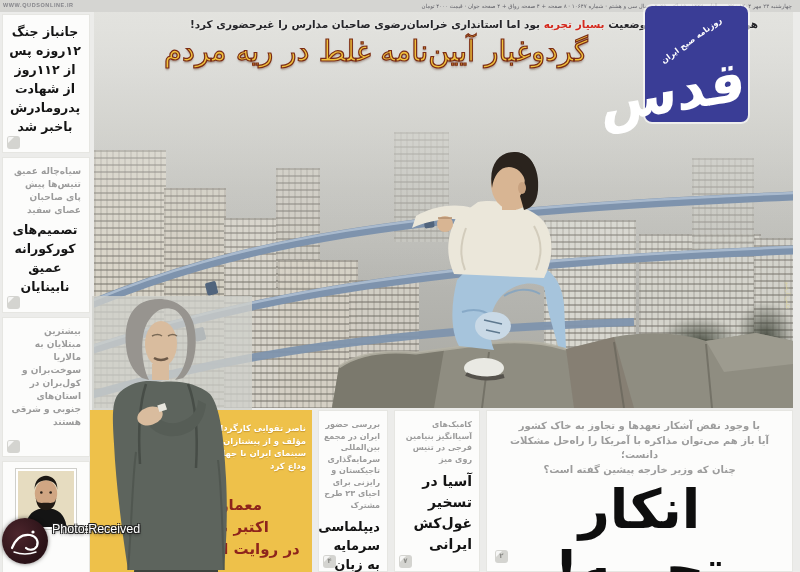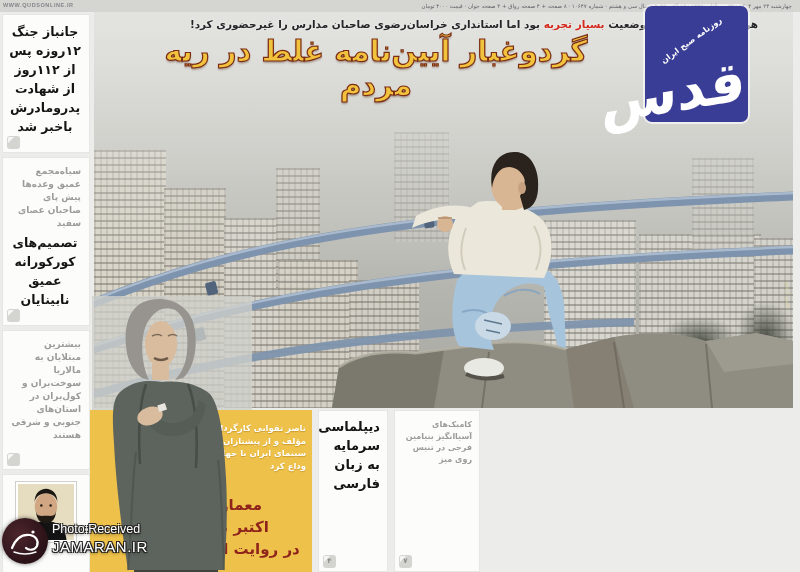--- a/index.html
+++ b/index.html
@@ -23,21 +23,21 @@
   .photo{position:absolute;left:94px;top:12px;width:699px;height:396px;overflow:hidden;z-index:1;
     background:linear-gradient(180deg,#dcdcd8 0%,#cbcbc6 30%,#b5b5b0 70%,#a8a8a2 100%)}
   .bld{position:absolute;opacity:.9;filter:blur(.4px)}
   .win-rows{background-image:repeating-linear-gradient(180deg,rgba(108,104,96,.5) 0 2px,transparent 2px 7px),repeating-linear-gradient(90deg,rgba(120,116,108,.25) 0 2px,transparent 2px 6px)}
   .haze{position:absolute;left:0;top:0;width:100%;height:100%;background:linear-gradient(180deg,rgba(228,228,224,.85) 0%,rgba(222,222,218,.55) 22%,rgba(214,214,210,.25) 45%,rgba(200,200,196,0) 70%)}
   .scene{position:absolute;left:0;top:0;width:699px;height:396px}
 
   .lead-kicker{position:absolute;top:6px;right:35px;font-size:10.5px;font-weight:bold;color:#26262a;direction:rtl;white-space:nowrap;z-index:4;text-shadow:0 0 3px rgba(255,255,255,.8)}
   .lead-kicker .hot{color:var(--alert_red)}
   .lead-headline{position:absolute;top:22px;left:56px;width:452px;text-align:center;direction:rtl;z-index:4;
-    font-size:29px;font-weight:bold;color:var(--headline_fill);
+    font-size:29px;font-weight:normal;color:var(--headline_fill);
     -webkit-text-stroke:1.2px var(--headline_outline);
     text-shadow:0 2px 2px rgba(70,25,5,.35)}
   .vcredit{position:absolute;right:2px;top:270px;writing-mode:vertical-rl;font-size:5px;color:#d9d09c;z-index:4;letter-spacing:1px}
 
   
   .logo{position:absolute;left:645px;top:6px;width:103px;height:116px;background:var(--logo_blue);border-radius:7px;z-index:9;box-shadow:0 0 0 2px rgba(255,255,255,.6)}
   .logo-callig{position:absolute;right:2px;bottom:2px;font-size:56px;font-weight:bold;color:#fff;transform:rotate(-9deg) skewX(-8deg);line-height:1;direction:rtl}
   .logo-tag{position:absolute;left:10px;top:30px;font-size:8px;font-weight:bold;color:#fff;transform:rotate(-36deg);direction:rtl;white-space:nowrap;letter-spacing:.5px}
 
   
@@ -150,21 +150,21 @@
     <div class="logo-tag">روزنامه صبح ایران</div>
     <div class="logo-callig">قدس</div>
   </div>
 
   <div class="sidebar">
     <div class="sblock" style="min-height:118px">
       <div class="stitle">جانباز جنگ ۱۲روزه پس از ۱۱۲روز از شهادت پدرومادرش باخبر شد</div>
       <div class="pagemark pm-br"></div>
     </div>
     <div class="sblock" style="min-height:122px">
-      <div class="skicker">سیاه‌مجمع عمیق وعده‌ها پیش پای صاحبان عصای سفید</div>
+      <div class="skicker">سیاه‌چاله عمیق تنیس‌ها پیش پای صاحبان عصای سفید</div>
       <div class="stitle">تصمیم‌های کورکورانه عمیق نابینایان</div>
       <div class="pagemark pm-bl"></div>
     </div>
     <div class="sblock" style="min-height:140px">
       <div class="skicker">بیشترین مبتلایان به مالاریا سوخت‌بران و کول‌بران در استان‌های جنوبی و شرقی هستند</div>
       <div class="pagemark pm-br"></div>
     </div>
     <div class="notecard">
       <svg class="portrait" viewBox="0 0 60 60" xmlns="http://www.w3.org/2000/svg">
         <rect width="60" height="60" fill="#e6dcc0"></rect>
@@ -198,36 +198,46 @@
     <path d="M44,256 L126,256 L126,280 L42,280 Z" fill="#3e433e"></path>
     <path d="M28,100 C42,88 56,88 70,90 C88,88 106,92 118,102 C128,114 132,146 134,186 C136,224 134,254 132,278 L36,278 C30,240 24,192 22,152 C20,122 20,108 28,100 Z" fill="#5d645d"></path>
     <path d="M54,92 C48,110 46,140 48,172 M96,92 C104,112 106,142 104,176" stroke="#474d47" stroke-width="2.5" fill="none"></path>
     <path d="M114,112 C112,134 96,146 76,144 C64,142 54,134 52,124 L60,116 C64,128 76,134 88,130 C100,126 106,118 106,108 Z" fill="#565d56"></path>
     <ellipse cx="58" cy="124" rx="13" ry="9" fill="#d9bc9e" transform="rotate(-18 58 124)"></ellipse>
     <rect x="66" y="112" width="8" height="7" fill="#e8e6de" transform="rotate(-18 70 115)"></rect>
     <path d="M36,278 C40,230 40,190 44,160 M132,278 C130,236 130,200 126,168" stroke="#4b514b" stroke-width="2" fill="none" opacity=".7"></path>
   </svg>
 
   <div class="card" style="left:318px;width:70px">
+    <div class="ckicker">بررسی حضور ایران در مجمع بین‌المللی سرمایه‌گذاری تاجیکستان و رایزنی برای احیای ۲۳ طرح مشترک</div>
     <div class="ctitle">دیپلماسی سرمایه به زبان فارسی</div>
     <div class="pagemark pm-bl"><span>۴</span></div>
   </div>
   <div class="card" style="left:394px;width:86px">
     <div class="ckicker">کامبک‌های آسیا‌انگیز بنیامین فرجی در تنیس روی میز</div>
+    <div class="ctitle" style="font-size:14px;line-height:21px">آسیا در تسخیر غول‌کش ایرانی</div>
     <div class="pagemark pm-bl"><span>۷</span></div>
   </div>
 
+  <div class="mainstory">
+    <div class="mkicker">
+      <div>با وجود نقض آشکار تعهدها و تجاوز به خاک کشور</div>
+      <div>آیا باز هم می‌توان مذاکره با آمریکا را راه‌حل مشکلات دانست؛</div>
+      <div>چنان که وزیر خارجه پیشین گفته است؟</div>
+    </div>
+    <div class="mheadline">انکار تجربه!</div>
+    <div class="pagemark" style="left:8px;bottom:8px"><span>۲</span></div>
+  </div>
 
   <div class="wm">
     <div class="wm-circle">
       <svg viewBox="0 0 46 46" width="46" height="46" xmlns="http://www.w3.org/2000/svg">
         <path d="M10,30 C14,20 20,16 28,17 C34,18 37,23 35,28 C33,32 27,33 24,30" stroke="#fff" stroke-width="2.2" fill="none" stroke-linecap="round"></path>
         <circle cx="31" cy="14" r="1.6" fill="#fff"></circle>
         <path d="M12,34 q11,4 22,0" stroke="#fff" stroke-width="1.4" fill="none" stroke-linecap="round"></path>
       </svg>
     </div>
     <div class="wm-text">
       <div class="wm-l1">Photo:Received</div>
-      <div class="wm-l2">JAMARAN.IR</div>
     </div>
   </div>
 
 </div>
 
 </body></html>

